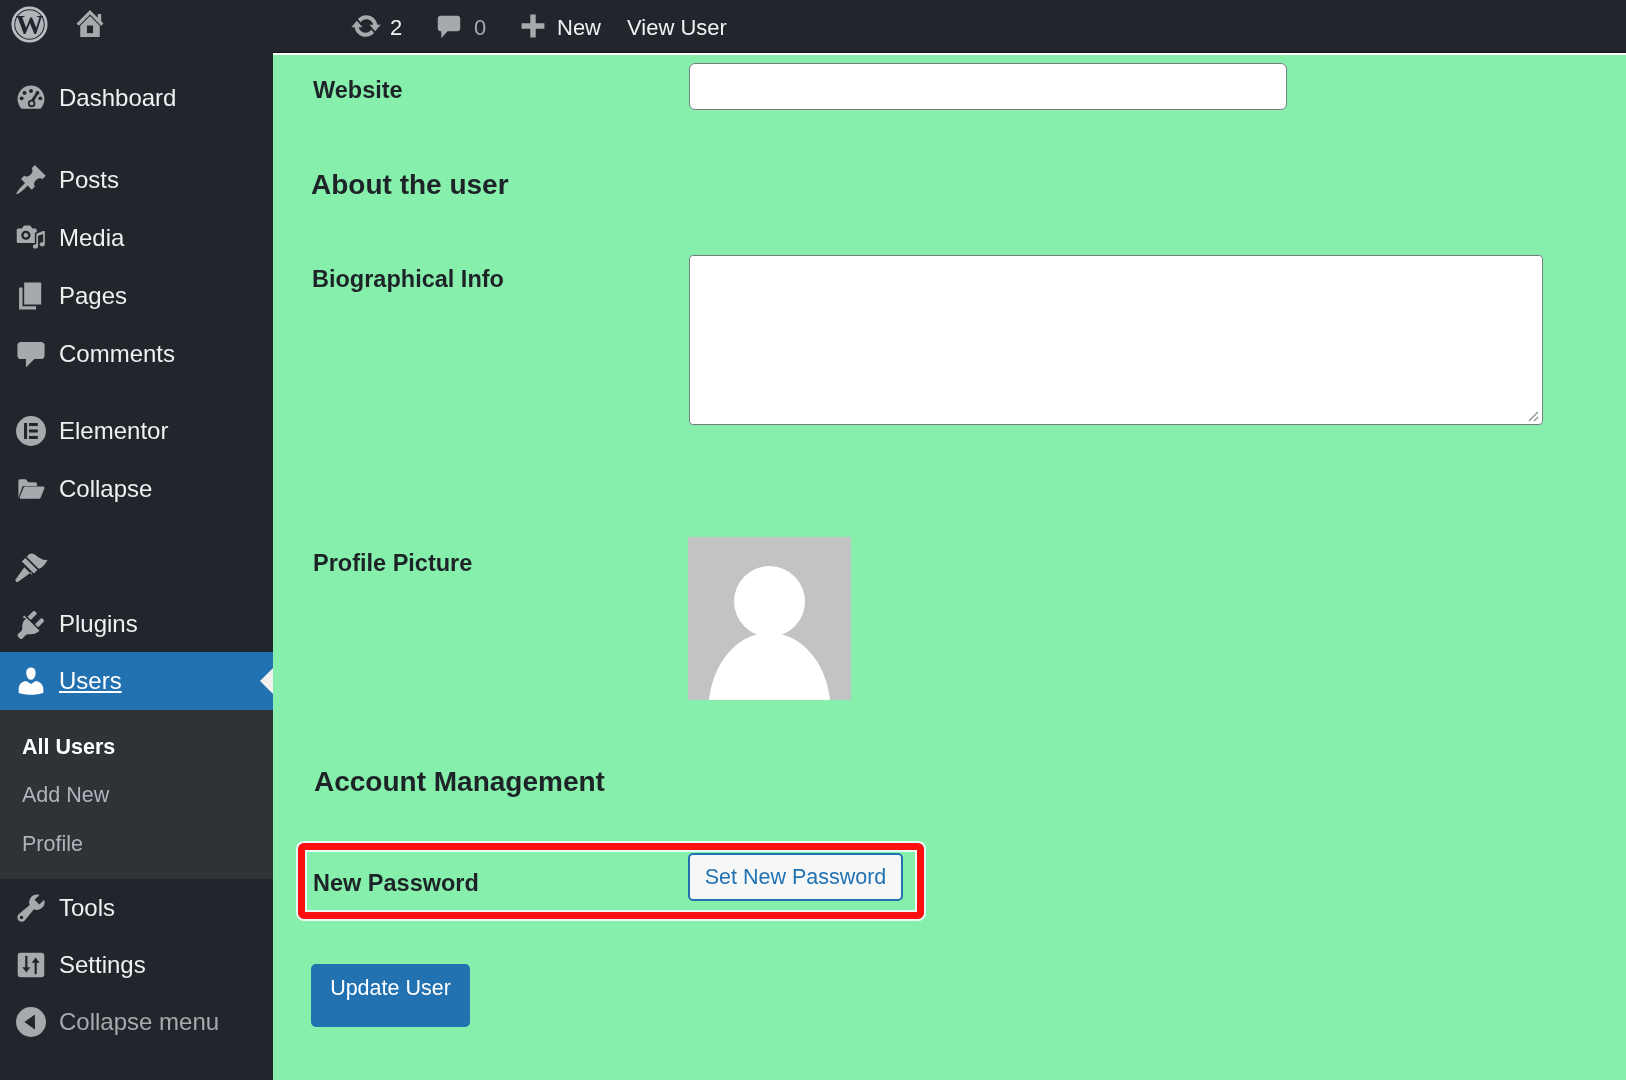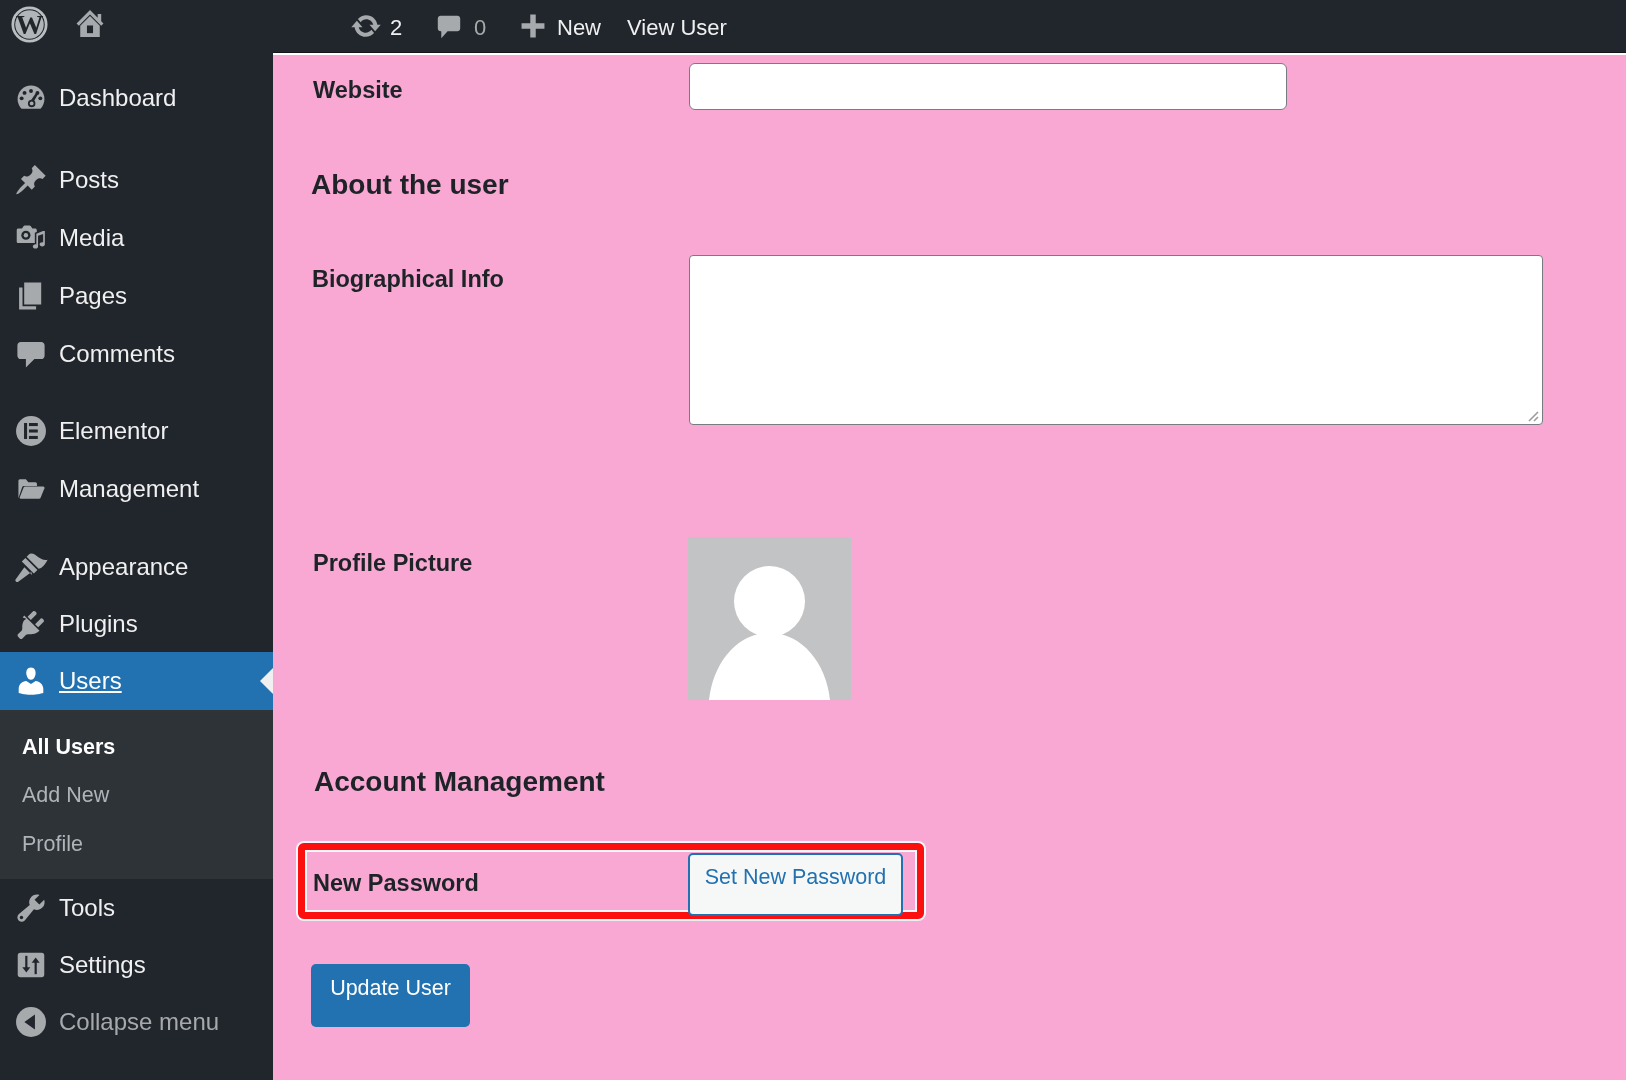--- a/index.html
+++ b/index.html
@@ -15,29 +15,29 @@
   #submenu-bg{position:absolute;left:0;top:710px;width:273px;height:169px;background:#2e3338;}
   .mi{position:absolute;left:0;width:273px;height:58px;}
   .mi .ic{position:absolute;left:14px;top:12px;width:34px;height:34px;}
   .mi .lb{position:absolute;left:59px;top:0;height:58px;line-height:58px;font-size:24px;color:#f0f0f1;white-space:nowrap;}
   .mi.sel{background:#2271b1;}
   .mi.sel .lb{color:#fff;text-decoration:underline;}
   .smi{position:absolute;left:22px;width:251px;height:48px;line-height:48px;font-size:21.5px;color:#aeb4b9;white-space:nowrap;}
   .smi.cur{color:#fff;font-weight:700;}
   #arrow{position:absolute;left:260px;top:668px;width:0;height:0;border-top:13px solid transparent;border-bottom:13px solid transparent;border-right:13px solid #f0f0f1;}
   
-  #content{position:absolute;left:273px;top:52px;width:1353px;height:1028px;background:#f9a8d4;}
+  #content{position:absolute;left:273px;top:52px;width:1353px;height:1028px;background:#86efac;}
   #topline1{position:absolute;left:0;top:0;width:1353px;height:1px;background:#12161b;}
   #topline2{position:absolute;left:0;top:1px;width:1353px;height:2px;background:#ffffff;}
   .flabel{position:absolute;font-size:23.5px;font-weight:700;color:#1d2327;white-space:nowrap;}
   .h2{position:absolute;font-size:28px;font-weight:700;color:#1d2327;white-space:nowrap;}
   .input{position:absolute;background:#fff;border:1px solid #787c82;border-radius:6px;box-sizing:border-box;}
   .desc{position:absolute;font-size:24.2px;color:#646970;white-space:nowrap;}
   #redrect{position:absolute;left:25px;top:791px;width:626px;height:76px;border:7px solid #fb0f0f;border-radius:6px;box-sizing:border-box;box-shadow:0 0 0 2px rgba(235,252,252,.95), inset 0 0 0 2px rgba(235,252,252,.95);}
-  #setpw{position:absolute;left:415px;top:801px;width:215px;height:63px;box-sizing:border-box;background:#f6f7f7;border:2px solid #2271b1;border-radius:5px;color:#2271b1;font-size:21.5px;text-align:center;line-height:44px;}
+  #setpw{position:absolute;left:415px;top:801px;width:215px;height:48px;box-sizing:border-box;background:#f6f7f7;border:2px solid #2271b1;border-radius:5px;color:#2271b1;font-size:21.5px;text-align:center;line-height:44px;}
   #updbtn{position:absolute;left:38px;top:912px;width:159px;height:63px;box-sizing:border-box;background:#2271b1;border-radius:5px;color:#fff;font-size:21.5px;text-align:center;line-height:48px;}
 </style>
 </head>
 <body>
 <div id="page">
   <div id="menu"></div>
   <div id="submenu-bg"></div>
   <div id="menuitems">
     <div class="mi" style="top:69px;padding-left:47px;">
       <svg class="ic" viewBox="0 0 20 20">
@@ -88,27 +88,26 @@
           <rect x="8.8" y="9.1" width="5.2" height="1.8" fill="#21262c"></rect>
           <rect x="8.8" y="12.9" width="5.2" height="1.8" fill="#21262c"></rect>
         </svg>
       <span class="lb">Elementor</span>
     </div>
     <div class="mi" style="top:460px;">
       <svg class="ic" viewBox="0 0 20 20">
           <path fill="#a7aaad" d="M2.6 15.5 L2.6 5.2 Q2.6 4.3 3.5 4.3 L7 4.3 L8.4 6 L12.6 6 Q13.5 6 13.5 6.9 L13.5 8.3 L5.8 8.3 Q5.1 8.3 4.8 9 Z"></path>
           <path fill="#a7aaad" d="M5.6 9.3 Q5.9 8.6 6.6 8.6 L17.2 8.6 Q18.2 8.6 17.9 9.5 L15.7 15 Q15.4 15.7 14.7 15.7 L4.1 15.7 Q3.1 15.7 3.4 14.8 Z"></path>
         </svg>
-      <span class="lb">Management</span>
+      <span class="lb">Collapse</span>
     </div>
     <div class="mi" style="top:538px;">
       <svg class="ic" viewBox="0 0 20 20">
           <path fill="#a7aaad" d="M14.48 11.06L7.41 3.99l1.5-1.5c.5-.56 2.3-.47 3.51.32 1.21.8 1.43 1.28 2.91 2.1 1.18.64 2.45 1.26 4.45.85-2.33 4.42-3.97 4.98-5.3 5.3zM13.77 11.77L6.7 4.7 4.58 6.81l7.07 7.07 2.12-2.11zM10.74 14.84L6.1 10.21l-5.08 6.96c-.31.43-.27 1.02.11 1.4.37.37.96.41 1.39.1l6.96-5.07.58-.76z"></path>
         </svg>
-      <span class="lb">Appearance</span>
     </div>
     <div class="mi" style="top:595px;">
       <svg class="ic" viewBox="0 0 20 20">
           <path fill="#a7aaad" d="M13.11 4.36L9.87 7.6 8 5.73l3.24-3.24c.35-.34 1.05-.2 1.56.32.52.51.66 1.21.31 1.55zm-8 1.77l.91-1.12 9.01 9.01-1.19.84c-.71.71-2.63 1.16-3.82 1.16H8.8c-.19 0-.37-.01-.52-.02l-.02.01-1.15.31-2.16 2.16c-.43.43-1.13.43-1.56 0l-.97-.97c-.43-.43-.43-1.13 0-1.56l2.17-2.17.3-1.15c0-.01.01-.02.01-.03-.04-.32-.06-.66-.06-.99 0-1.19.45-3.11 1.16-3.82l1.27-.89zm7.26 3.97l3.24-3.24c.34-.35 1.04-.21 1.55.31.52.51.66 1.21.32 1.55l-3.24 3.25z"></path>
         </svg>
       <span class="lb">Plugins</span>
     </div>
     <div class="mi sel" style="top:652px;height:58px;">
       <svg class="ic" viewBox="0 0 20 20">
           <path fill="#fff" d="M10 9.25c-2.27 0-2.73-3.44-2.73-3.44C7 4.02 7.82 2 9.97 2c2.16 0 2.98 2.02 2.71 3.81 0 0-.41 3.44-2.68 3.44zm0 2.57L12.72 10c2.39 0 4.52 2.33 4.52 4.53v2.49s-3.65 1.13-7.24 1.13c-3.65 0-7.24-1.13-7.24-1.13v-2.49c0-2.25 1.94-4.48 4.47-4.48z"></path>

